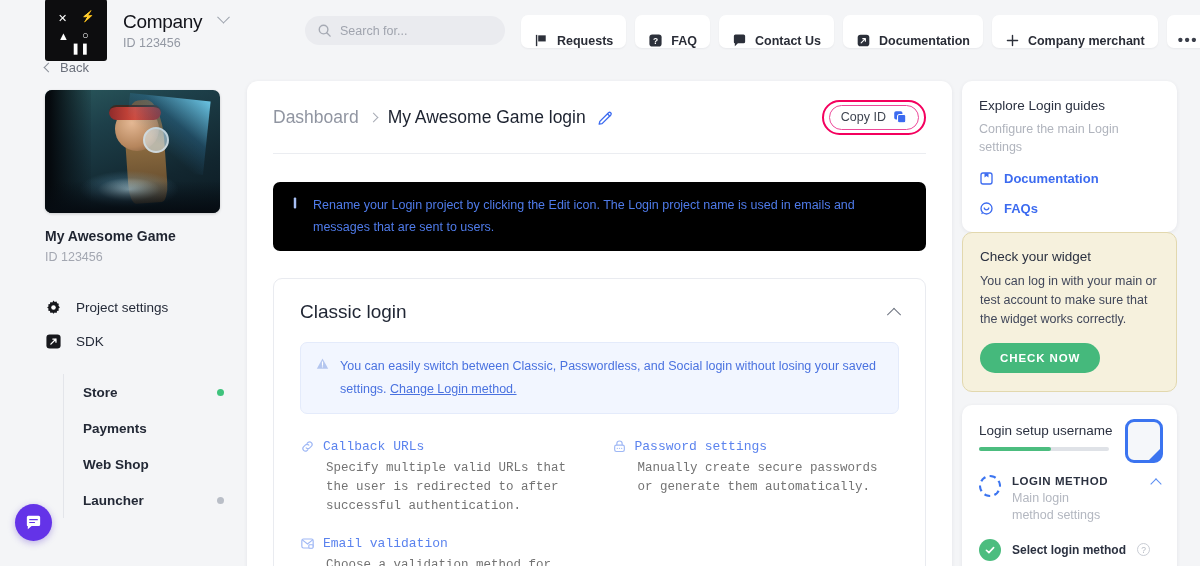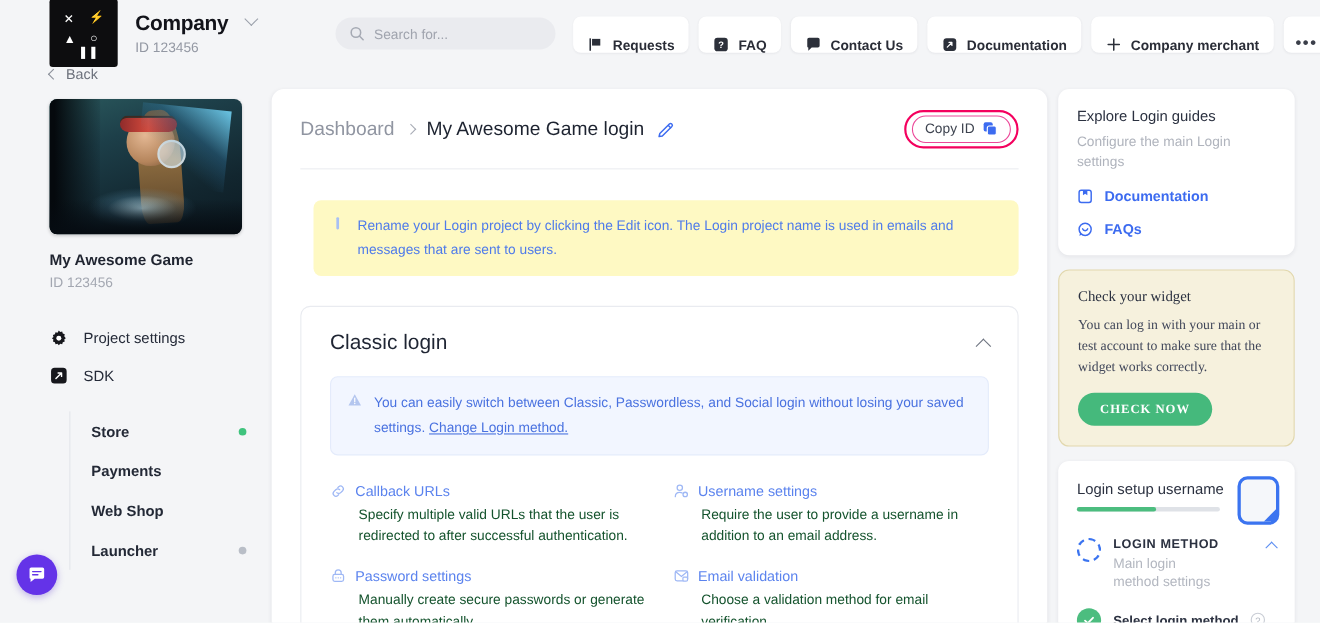--- a/index.html
+++ b/index.html
@@ -26,21 +26,21 @@
     position: absolute; color: #fff; font-style: normal;
     font-size: 11px; line-height: 1;
   }
   .gl1 { left: 13px; top: 14px; }
   .gl2 { left: 36px; top: 12px; }
   .gl3 { left: 13px; top: 32px; }
   .gl4 { left: 37px; top: 31px; }
   .gl5 { left: 26px; top: 44px; }
   .brand-txt { margin-left: 16px; }
   .brand-name {
-    font-size: 19px; font-weight: bold; color: #12131a; letter-spacing: -0.3px;
+    font-size: 19px; font-weight: normal; color: #12131a; letter-spacing: -0.3px;
     display: inline-block; vertical-align: middle;
   }
   .brand-caret {
     display: inline-block; vertical-align: middle; margin-left: 12px;
     width: 9px; height: 9px; border-right: 1.6px solid #9aa0ab;
     border-bottom: 1.6px solid #9aa0ab; transform: rotate(45deg) translate(-3px,-3px);
   }
   .brand-id { font-size: 12.5px; color: #9398a3; margin-top: 3px; }
 
   .search {
@@ -156,21 +156,21 @@
     padding: 3px 5px;
   }
   .copyid {
     display: flex; align-items: center; gap: 7px; background: #fff;
     border: 1px solid #ec4899; border-radius: 15px; height: 25px; padding: 0 11px;
     font-size: 12.5px; color: #3e4450;
   }
   .divider { height: 1px; background: #ebedf1; }
 
   .banner {
-    display: flex; gap: 11px; margin: 28px 0 0 12px; background: #fef9c3;
+    display: flex; gap: 11px; margin: 28px 0 0 0; background: #000000;
     border-radius: 7px; padding: 13px 15px;
   }
   .banner-txt { font-size: 12.5px; color: #4f7bea; line-height: 1.72; }
   .info-badge { flex: none; margin-top: 1px; }
 
   .panel {
     margin-top: 27px; border: 1px solid #e9ebf0; border-radius: 9px;
     padding: 22px 26px 0 26px; min-height: 310px;
   }
   .panel-head { display: flex; align-items: center; }
@@ -184,42 +184,42 @@
     display: flex; gap: 11px; margin-top: 19px; background: #f2f6ff;
     border: 1px solid #e4ebfb; border-radius: 7px; padding: 13px 15px;
   }
   .note-txt { font-size: 12.5px; color: #4a72e0; line-height: 1.62; }
   .note-link { color: #4a72e0; text-decoration: underline; display: inline-block; margin-top: 3px; }
 
   .features {
     display: grid; grid-template-columns: 1fr 1fr; column-gap: 24px; row-gap: 19px;
     margin-top: 25px;
   }
-  .feat { display: block; }
+  .feat { display: block; font-family: Liberation Mono, monospace; }
   .feat-head { display: flex; align-items: center; gap: 8px; }
   .feat-title { font-size: 13px; color: #5b83ee; }
   .feat-desc {
-    font-size: 12.5px; color: #14532d; line-height: 1.55; margin-top: 5px; margin-left: 26px;
+    font-size: 12.5px; color: #737373; line-height: 1.55; margin-top: 5px; margin-left: 26px;
   }
 
   
   .rail { position: absolute; left: 962px; top: 81px; width: 215px; }
   .card {
     background: #fff; border-radius: 10px; padding: 17px 17px 16px 17px;
     box-shadow: 0 1px 4px rgba(25,30,50,.07);
   }
   .card-title { font-size: 13.5px; color: #2b3140; }
   .card-sub { font-size: 12.5px; color: #b0b4bd; margin-top: 7px; line-height: 1.45; }
   .guide-link {
     display: flex; align-items: center; gap: 10px; margin-top: 15px;
     font-size: 13px; font-weight: bold; color: #3c6bf0;
   }
   .widget-card {
     background: #f6f1dd; border: 1px solid #e2d8ae; border-radius: 10px;
-    padding: 16px 17px 18px 17px; margin-top: 13px; font-family: Liberation Serif, serif;
+    padding: 16px 17px 18px 17px; 
   }
   .widget-title { font-size: 13.5px; color: #2b3140; }
   .widget-body { font-size: 12.5px; color: #41475a; line-height: 1.5; margin-top: 8px; }
   .check-now {
     margin-top: 14px; display: inline-flex; align-items: center; justify-content: center;
     height: 30px; padding: 0 20px; border-radius: 16px; background: #45b97c;
     color: #fff; font-size: 11.5px; font-weight: bold; letter-spacing: .9px;
   }
   .checklist-card {
     background: #fff; border-radius: 10px; padding: 18px 17px 0 17px; margin-top: 13px;
@@ -446,31 +446,20 @@
           <div class="feat-head">
             <svg class="ic" viewBox="0 0 18 18">
               <path d="M7.4 10.6a3 3 0 0 0 4.3 0l2.1-2.1a3.05 3.05 0 0 0-4.3-4.3l-1 1" fill="none" stroke="#9fb8f5" stroke-width="1.4" stroke-linecap="round"></path>
               <path d="M10.6 7.4a3 3 0 0 0-4.3 0l-2.1 2.1a3.05 3.05 0 0 0 4.3 4.3l1-1" fill="none" stroke="#9fb8f5" stroke-width="1.4" stroke-linecap="round"></path>
             </svg>
             <span class="feat-title">Callback URLs</span>
           </div>
           <div class="feat-desc">Specify multiple valid URLs that the user is redirected to after successful authentication.</div>
         </div>
 
-        <div class="feat">
-          <div class="feat-head">
-            <svg class="ic" viewBox="0 0 18 18">
-              <circle cx="7.2" cy="5.3" r="2.9" fill="none" stroke="#9fb8f5" stroke-width="1.4"></circle>
-              <path d="M2.3 15c0-2.8 2.2-4.6 4.9-4.6 1 0 1.9.2 2.6.6" fill="none" stroke="#9fb8f5" stroke-width="1.4" stroke-linecap="round"></path>
-              <circle cx="13.1" cy="12.6" r="2.4" fill="none" stroke="#9fb8f5" stroke-width="1.4"></circle>
-            </svg>
-            <span class="feat-title">Username settings</span>
-          </div>
-          <div class="feat-desc">Require the user to provide a username in addition to an email address.</div>
-        </div>
 
         <div class="feat">
           <div class="feat-head">
             <svg class="ic" viewBox="0 0 18 18">
               <rect x="3.2" y="7.4" width="11.6" height="7.6" rx="2" fill="none" stroke="#9fb8f5" stroke-width="1.4"></rect>
               <path d="M5.8 7.4V5.6a3.2 3.2 0 0 1 6.4 0v1.8" fill="none" stroke="#9fb8f5" stroke-width="1.4"></path>
               <circle cx="6.4" cy="11.2" r=".8" fill="#9fb8f5"></circle>
               <circle cx="9" cy="11.2" r=".8" fill="#9fb8f5"></circle>
               <circle cx="11.6" cy="11.2" r=".8" fill="#9fb8f5"></circle>
             </svg>

